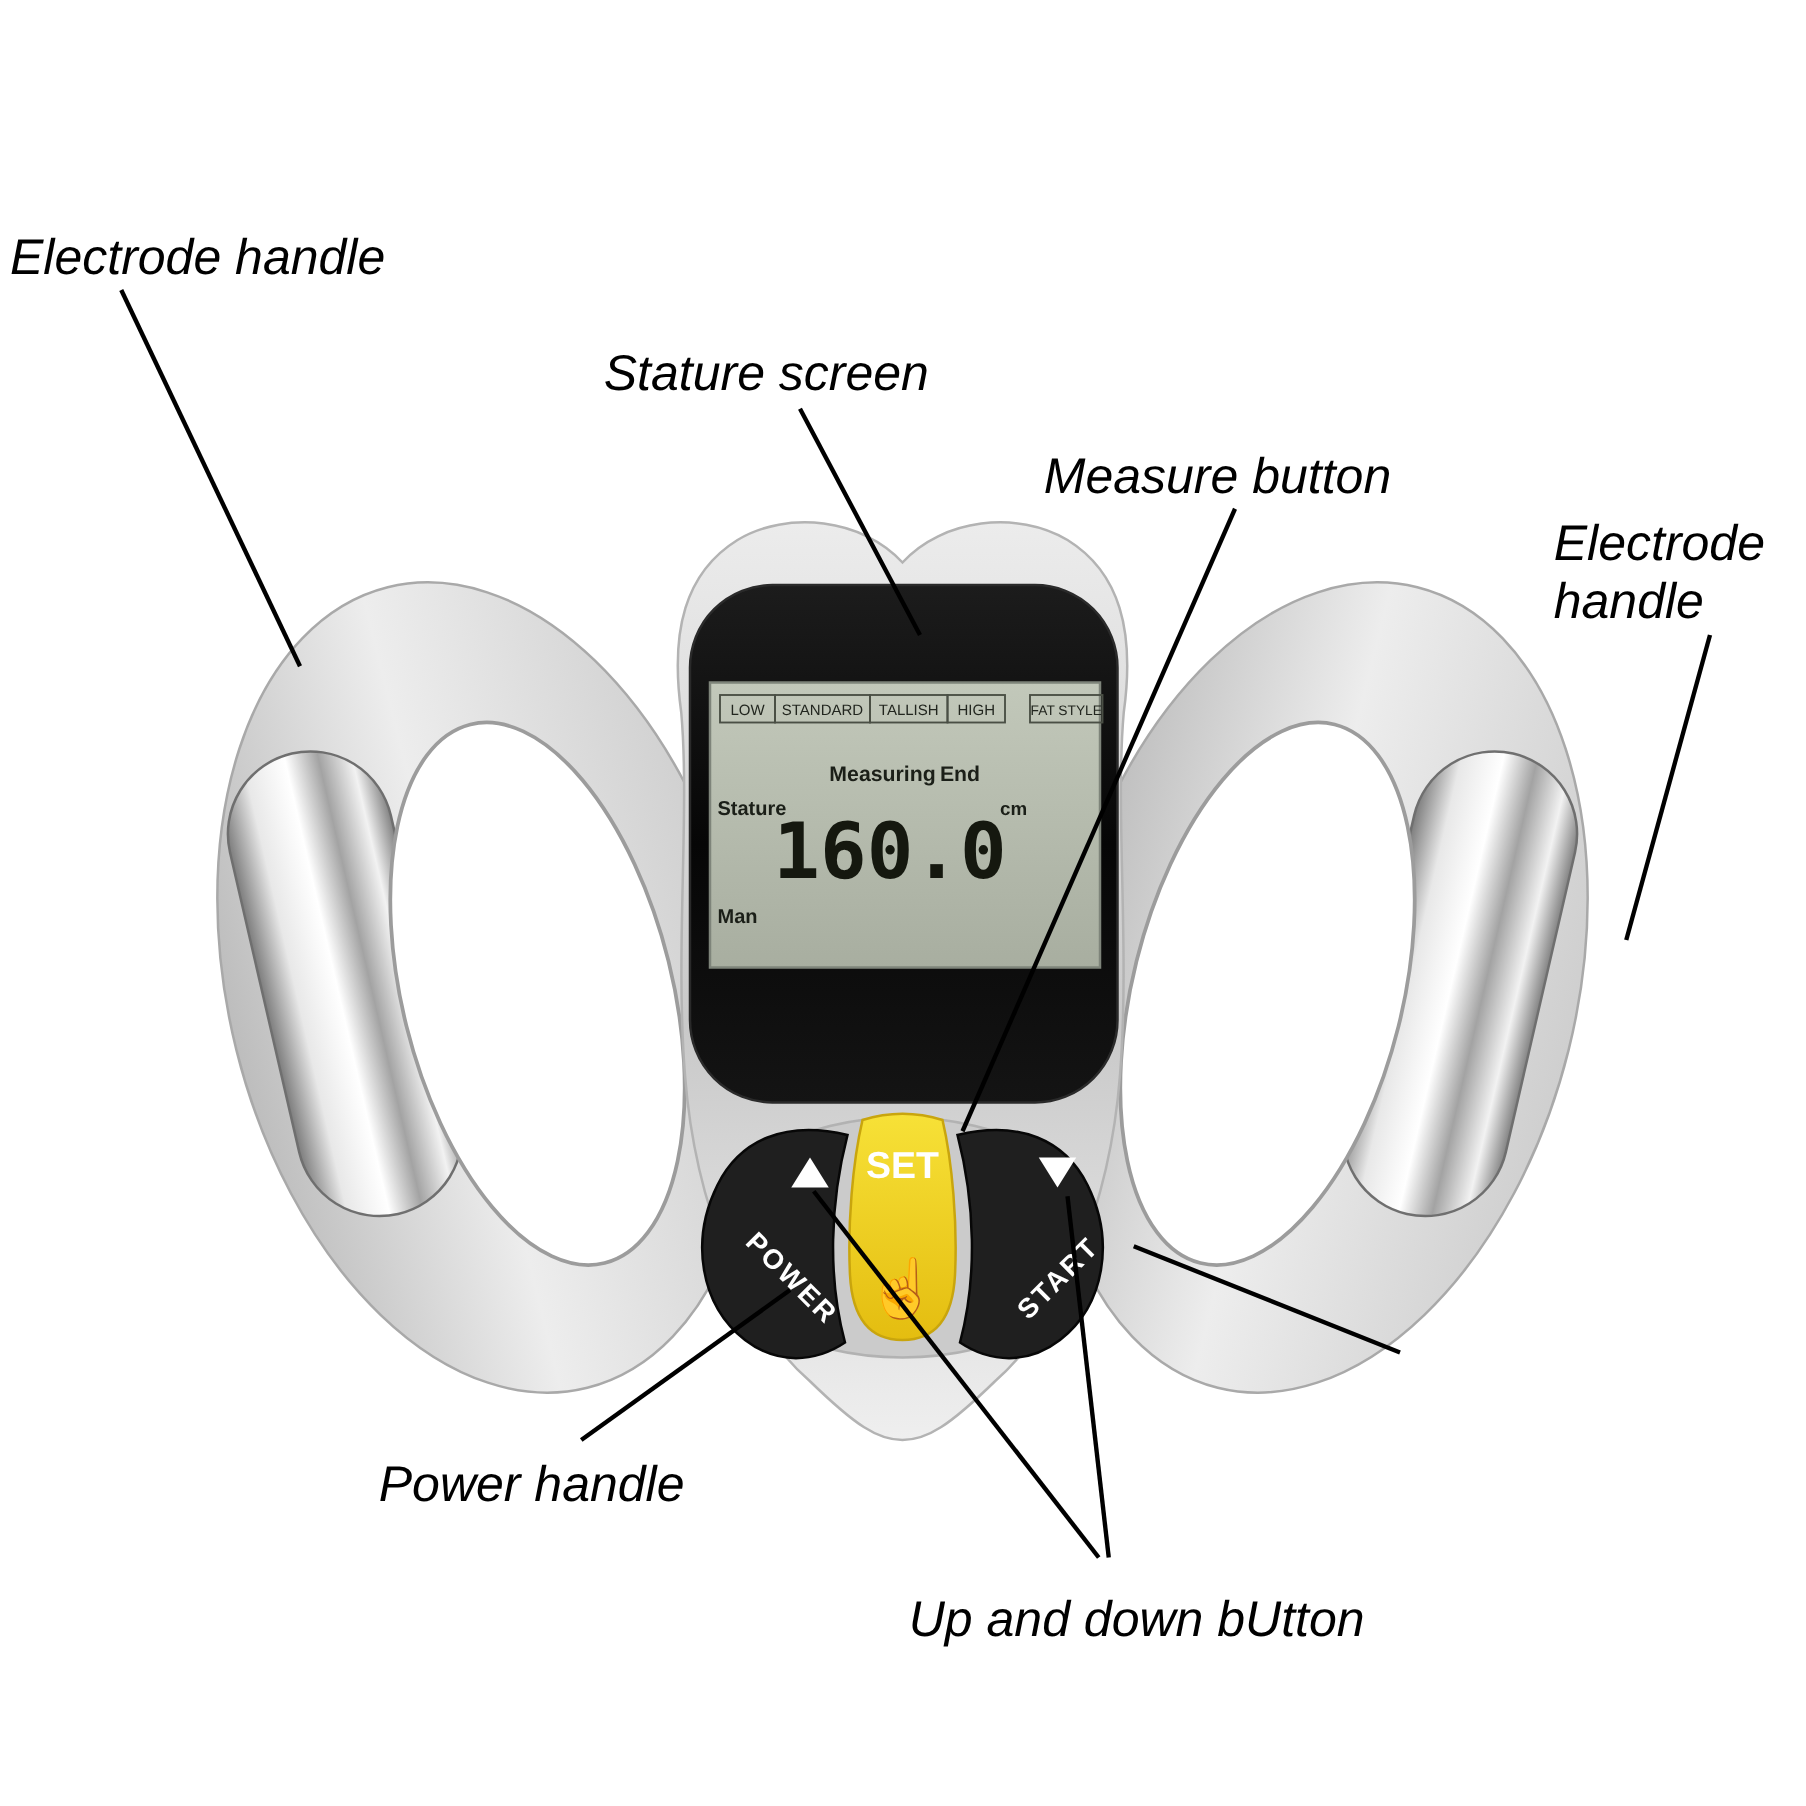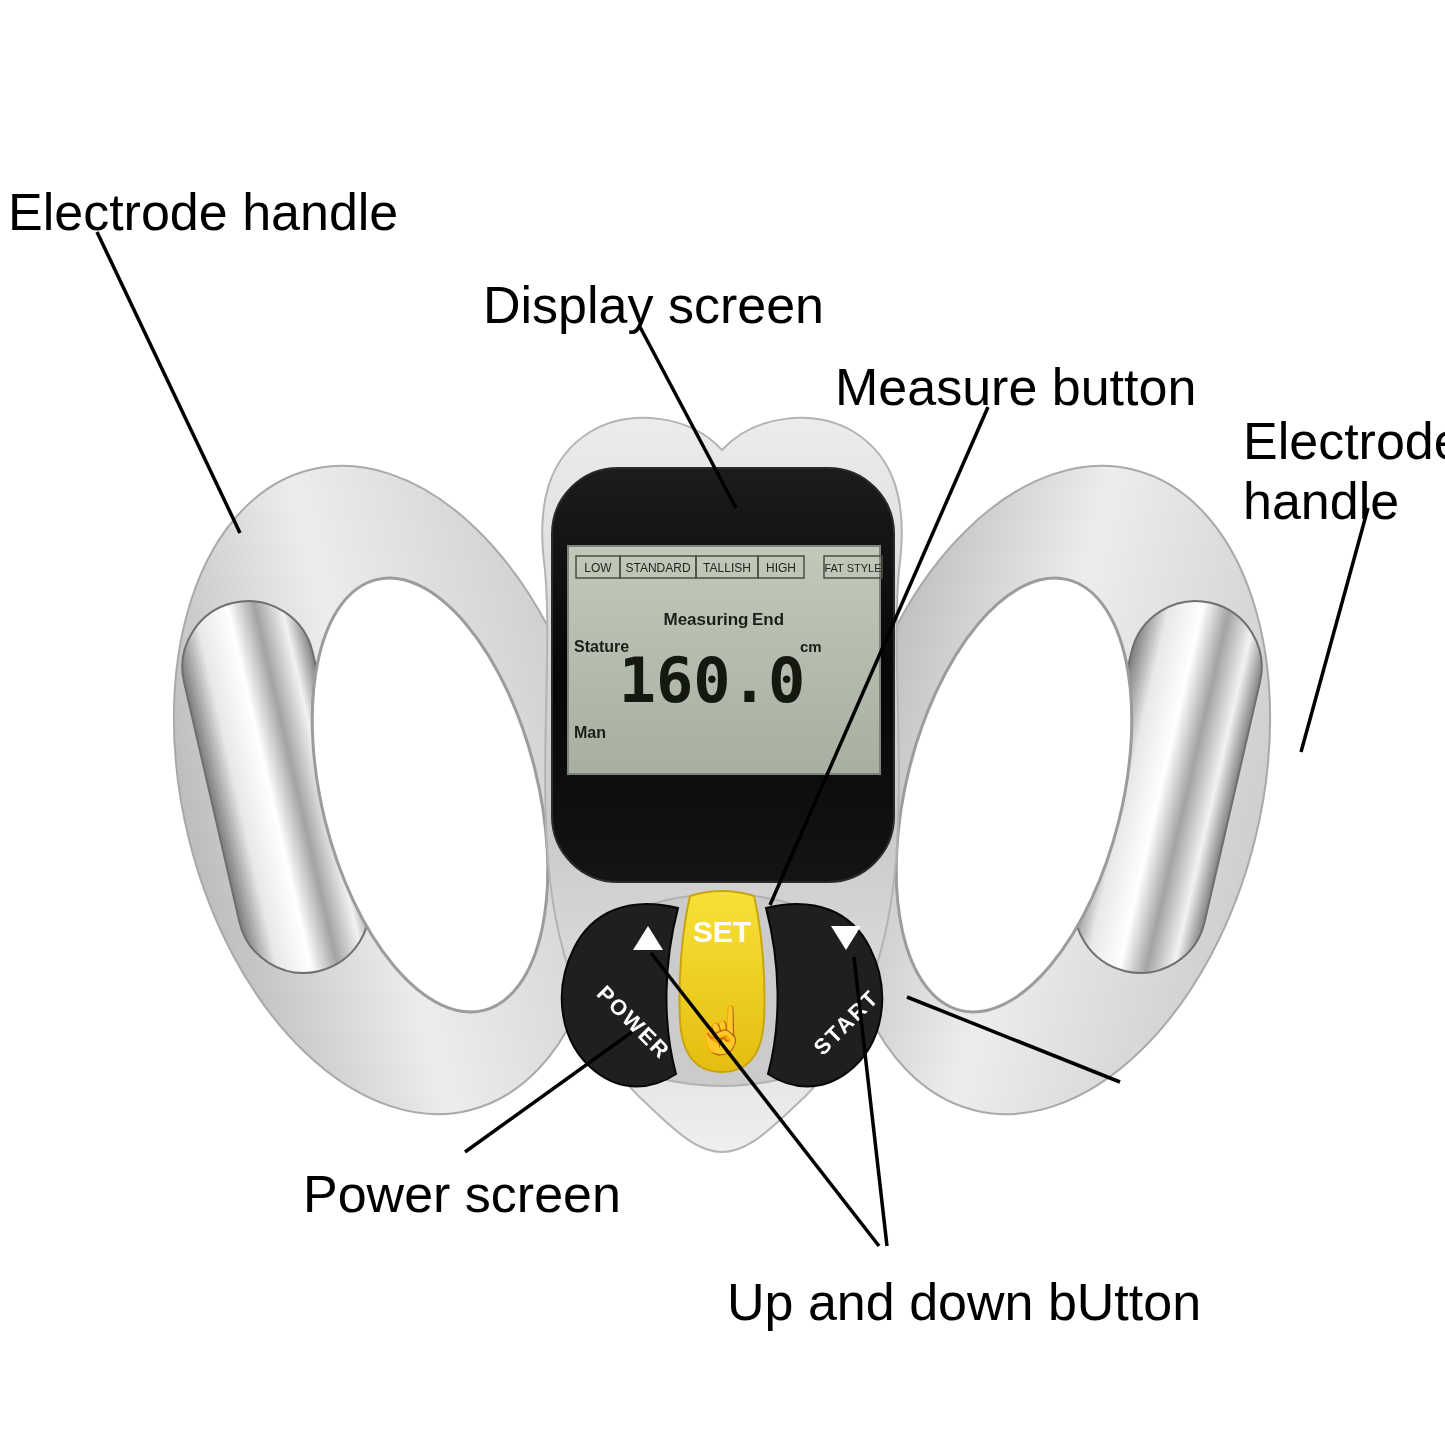--- a/index.html
+++ b/index.html
@@ -7,23 +7,24 @@
     position:relative;
     width:1445px;height:1445px;
     background:#ffffff;
     overflow:hidden;
     font-family:"Liberation Sans", sans-serif;
   }
   .scene{position:absolute;left:0;top:0;width:1445px;height:1445px;}
   .callout{
     position:absolute;
     color:#000;
-    font-size:52px;
+    font-size:40px;
     line-height:1.15;
     white-space:nowrap;
+    font-style:italic;
   }
   .callout.wrap{white-space:normal;}
   svg text{font-family:"Liberation Sans", sans-serif;}
   svg text.digits{font-family:"DejaVu Sans Mono", monospace;}
 </style>
 </head>
 <body>
 
 <div class="canvas">
 
@@ -144,24 +145,24 @@
       <line x1="1368" y1="508" x2="1301" y2="752"></line>
       <line x1="907" y1="997" x2="1120" y2="1082"></line>
       <line x1="632" y1="1032" x2="465" y2="1152"></line>
       <line x1="651" y1="953" x2="879" y2="1246"></line>
       <line x1="854" y1="957" x2="887" y2="1246"></line>
     </g>
   </svg>
 
   <div class="callout" style="left:8px;top:183px;">Electrode handle</div>
 
-  <div class="callout" style="left:483px;top:276px;">Display screen</div>
+  <div class="callout" style="left:483px;top:276px;">Stature screen</div>
 
   <div class="callout" style="left:835px;top:358px;">Measure button</div>
 
   <div class="callout wrap" style="left:1243px;top:412px;width:200px;">Electrode handle</div>
 
 
-  <div class="callout" style="left:303px;top:1165px;">Power screen</div>
+  <div class="callout" style="left:303px;top:1165px;">Power handle</div>
 
   <div class="callout" style="left:727px;top:1253px;margin-top:20px;">Up and down bUtton</div>
 
 </div>
 
 </body></html>

